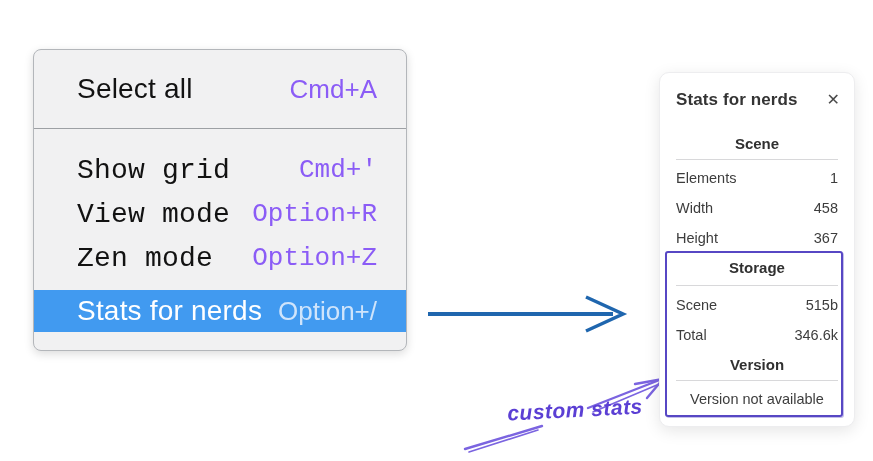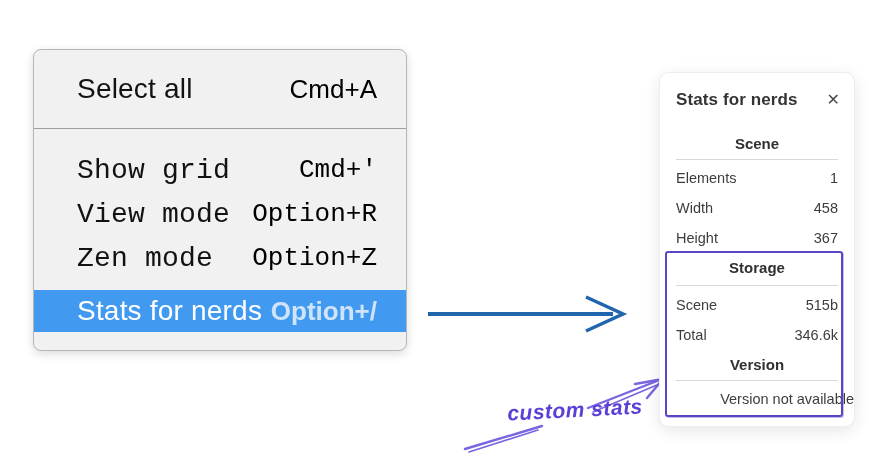--- a/index.html
+++ b/index.html
@@ -13,30 +13,30 @@
     position:absolute;left:33px;top:49px;width:374px;height:302px;box-sizing:border-box;
     background:#f1f1f2;border:1px solid #b3b6ba;border-radius:8px;
     box-shadow:0 3px 10px rgba(0,0,0,.14);
     display:flex;flex-direction:column;overflow:hidden;
   }
   .menu-row{
     display:flex;justify-content:space-between;align-items:center;
     padding:0 29px 0 43px;flex:0 0 auto;
   }
   .menu-row .mi-label{font-size:28px;color:#121212;letter-spacing:.2px;}
-  .menu-row .mi-shortcut{font-size:26px;color:#000000;}
+  .menu-row .mi-shortcut{font-size:26px;color:#8b5cf6;}
   .menu-sec1{height:78px;justify-content:space-between;}
   .menu-divider{height:1px;background:#9da0a4;flex:0 0 auto;}
   .menu-sec2-pad{height:19px;}
   .menu-row.std{height:44px;font-family:Liberation Mono, monospace;}
   .menu-row.highlight{
     height:42px;margin-top:10px;background:#419af0;
   }
   .menu-row.highlight .mi-label{color:#ffffff;}
-  .menu-row.highlight .mi-shortcut{color:#cfe4fb;font-weight:bold;}
+  .menu-row.highlight .mi-shortcut{color:#cfe4fb;}
 
   
   svg.arrows{position:absolute;left:0;top:0;width:873px;height:461px;pointer-events:none;}
 
   
   .panel{
     position:absolute;left:659px;top:72px;width:196px;height:355px;box-sizing:border-box;
     background:#ffffff;border:1px solid #ededef;border-radius:10px;
     box-shadow:0 4px 16px rgba(0,0,0,.10);
     color:#3d3d3d;
@@ -53,21 +53,21 @@
   .sec-heading{height:30px;line-height:30px;text-align:center;font-size:15px;font-weight:bold;color:#303030;}
   .sec-heading.first{margin-top:16px;}
   .panel hr{margin:0 16px;border:none;border-top:1px solid #d8d8da;}
   .hr-storage{margin-top:2px !important;}
   .stat-row{
     height:30px;display:flex;justify-content:space-between;align-items:center;
     padding:0 16px;font-size:14.5px;color:#3d3d3d;
   }
   .stat-rows-scene{margin-top:3px;}
   .stat-rows-storage{margin-top:4px;}
-  .version-note{margin-top:3px;height:30px;line-height:30px;text-align:right;font-size:14.5px;color:#3d3d3d;}
+  .version-note{margin-top:3px;height:30px;line-height:30px;text-align:center;font-size:14.5px;color:#3d3d3d;}
   .purple-box{
     position:absolute;left:5px;top:178px;width:174px;height:162px;
     border:2px solid #5747c4;border-radius:3px;pointer-events:none;
     box-shadow:1px 1px 0 rgba(87,71,196,.35);
   }
 
   
   .custom-stats-label{
     position:absolute;left:494px;top:398px;width:162px;text-align:center;
     font-size:21px;font-style:italic;font-weight:bold;color:#5b3fd4;

